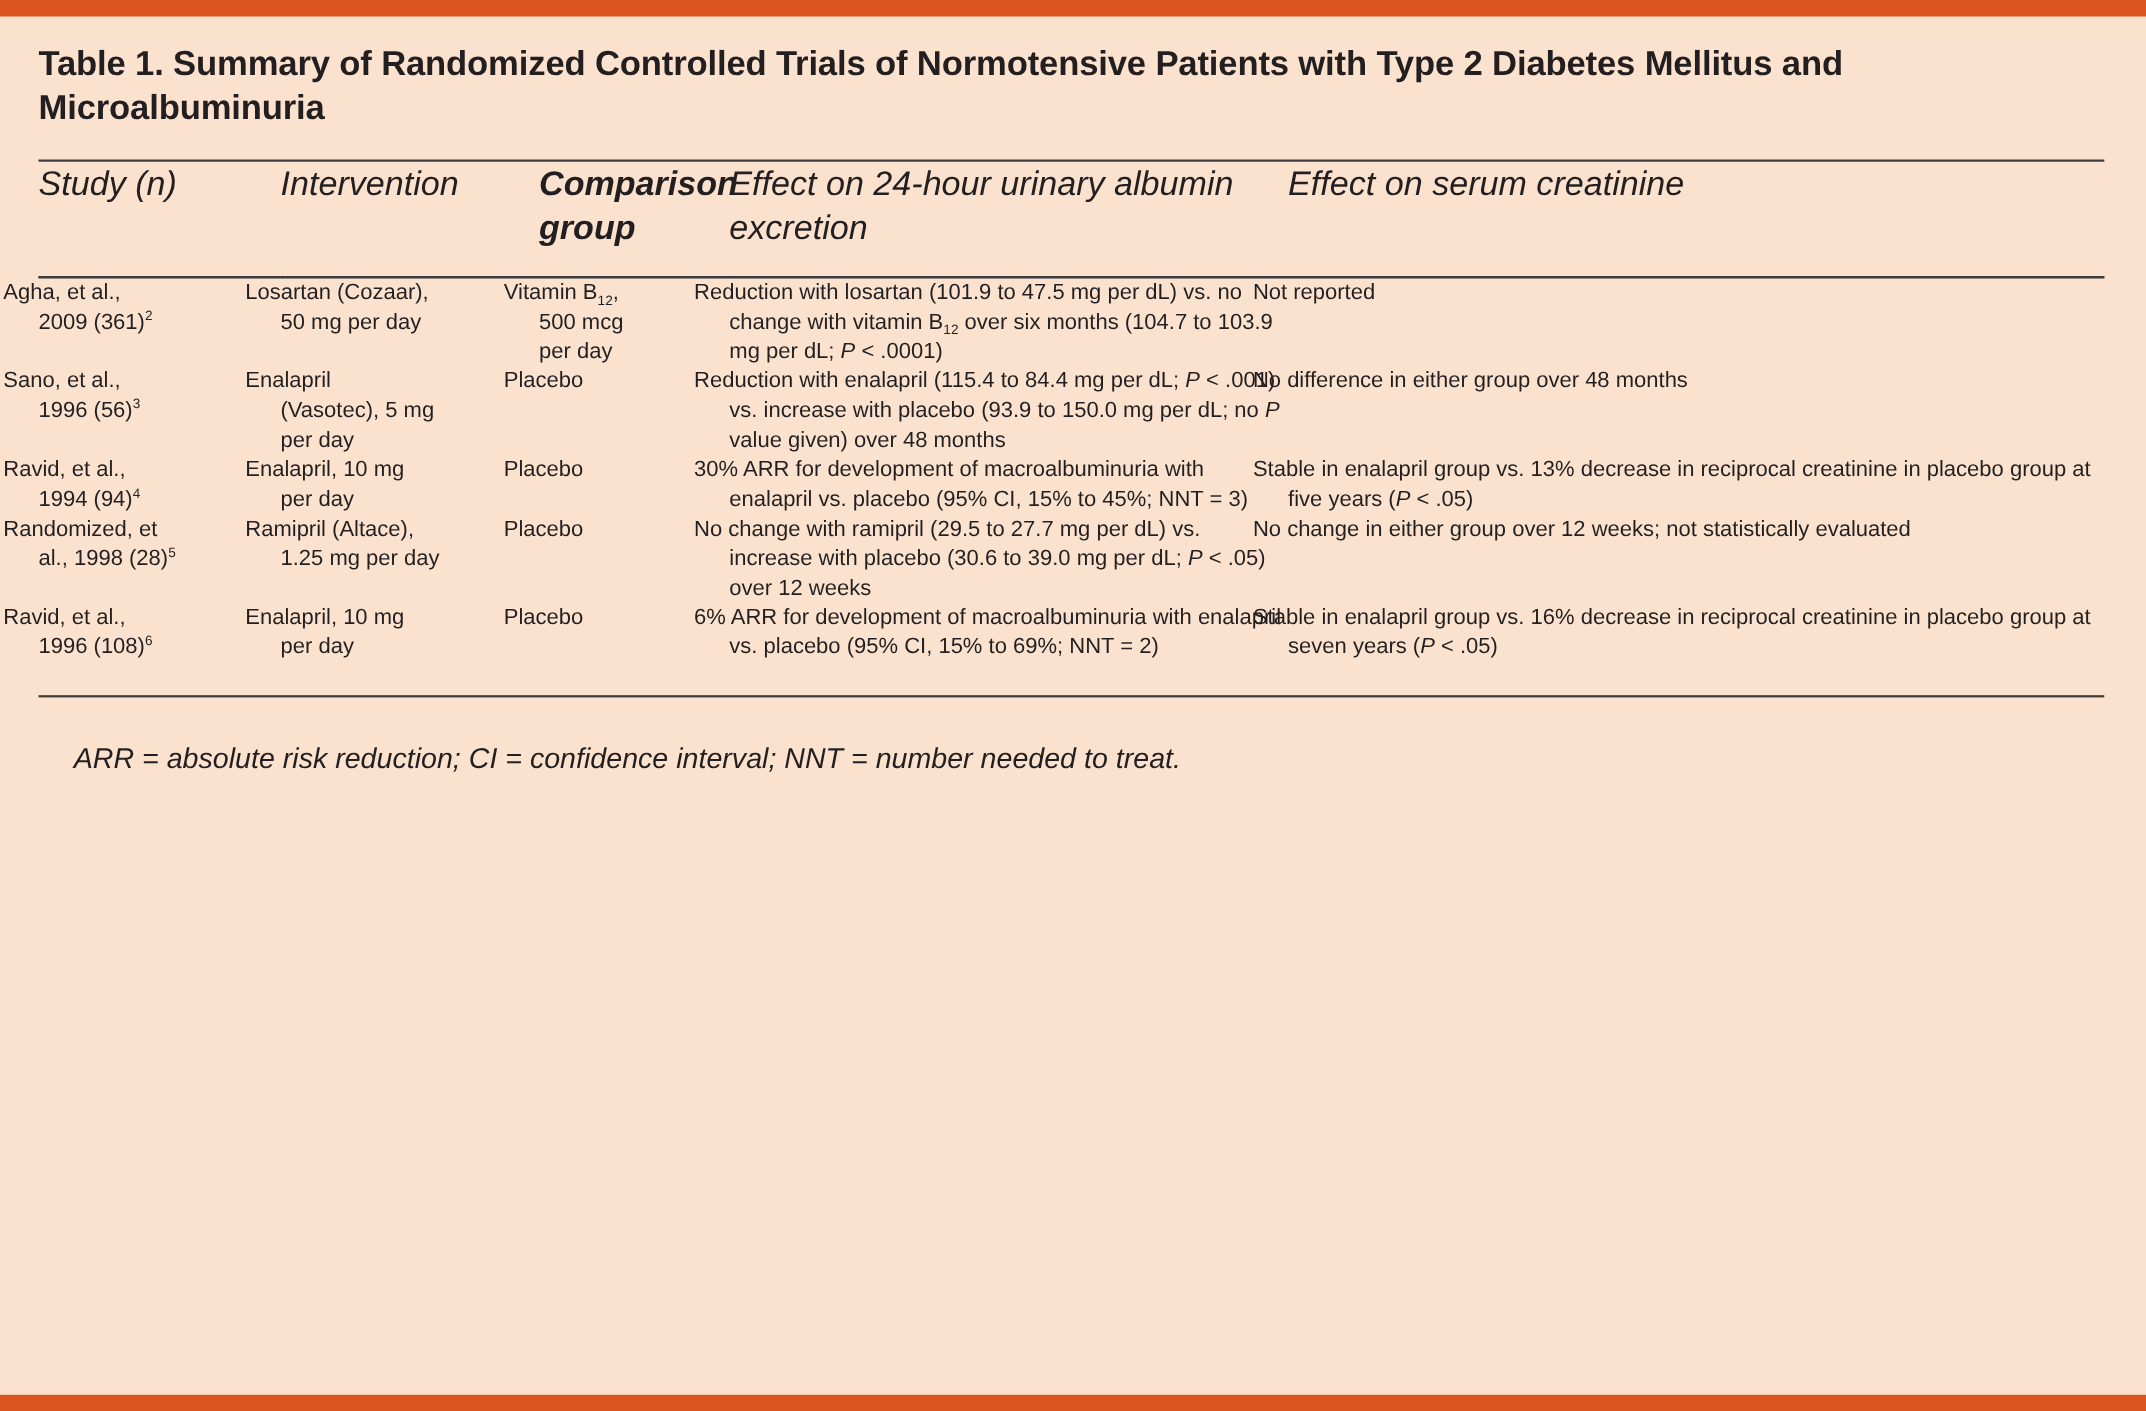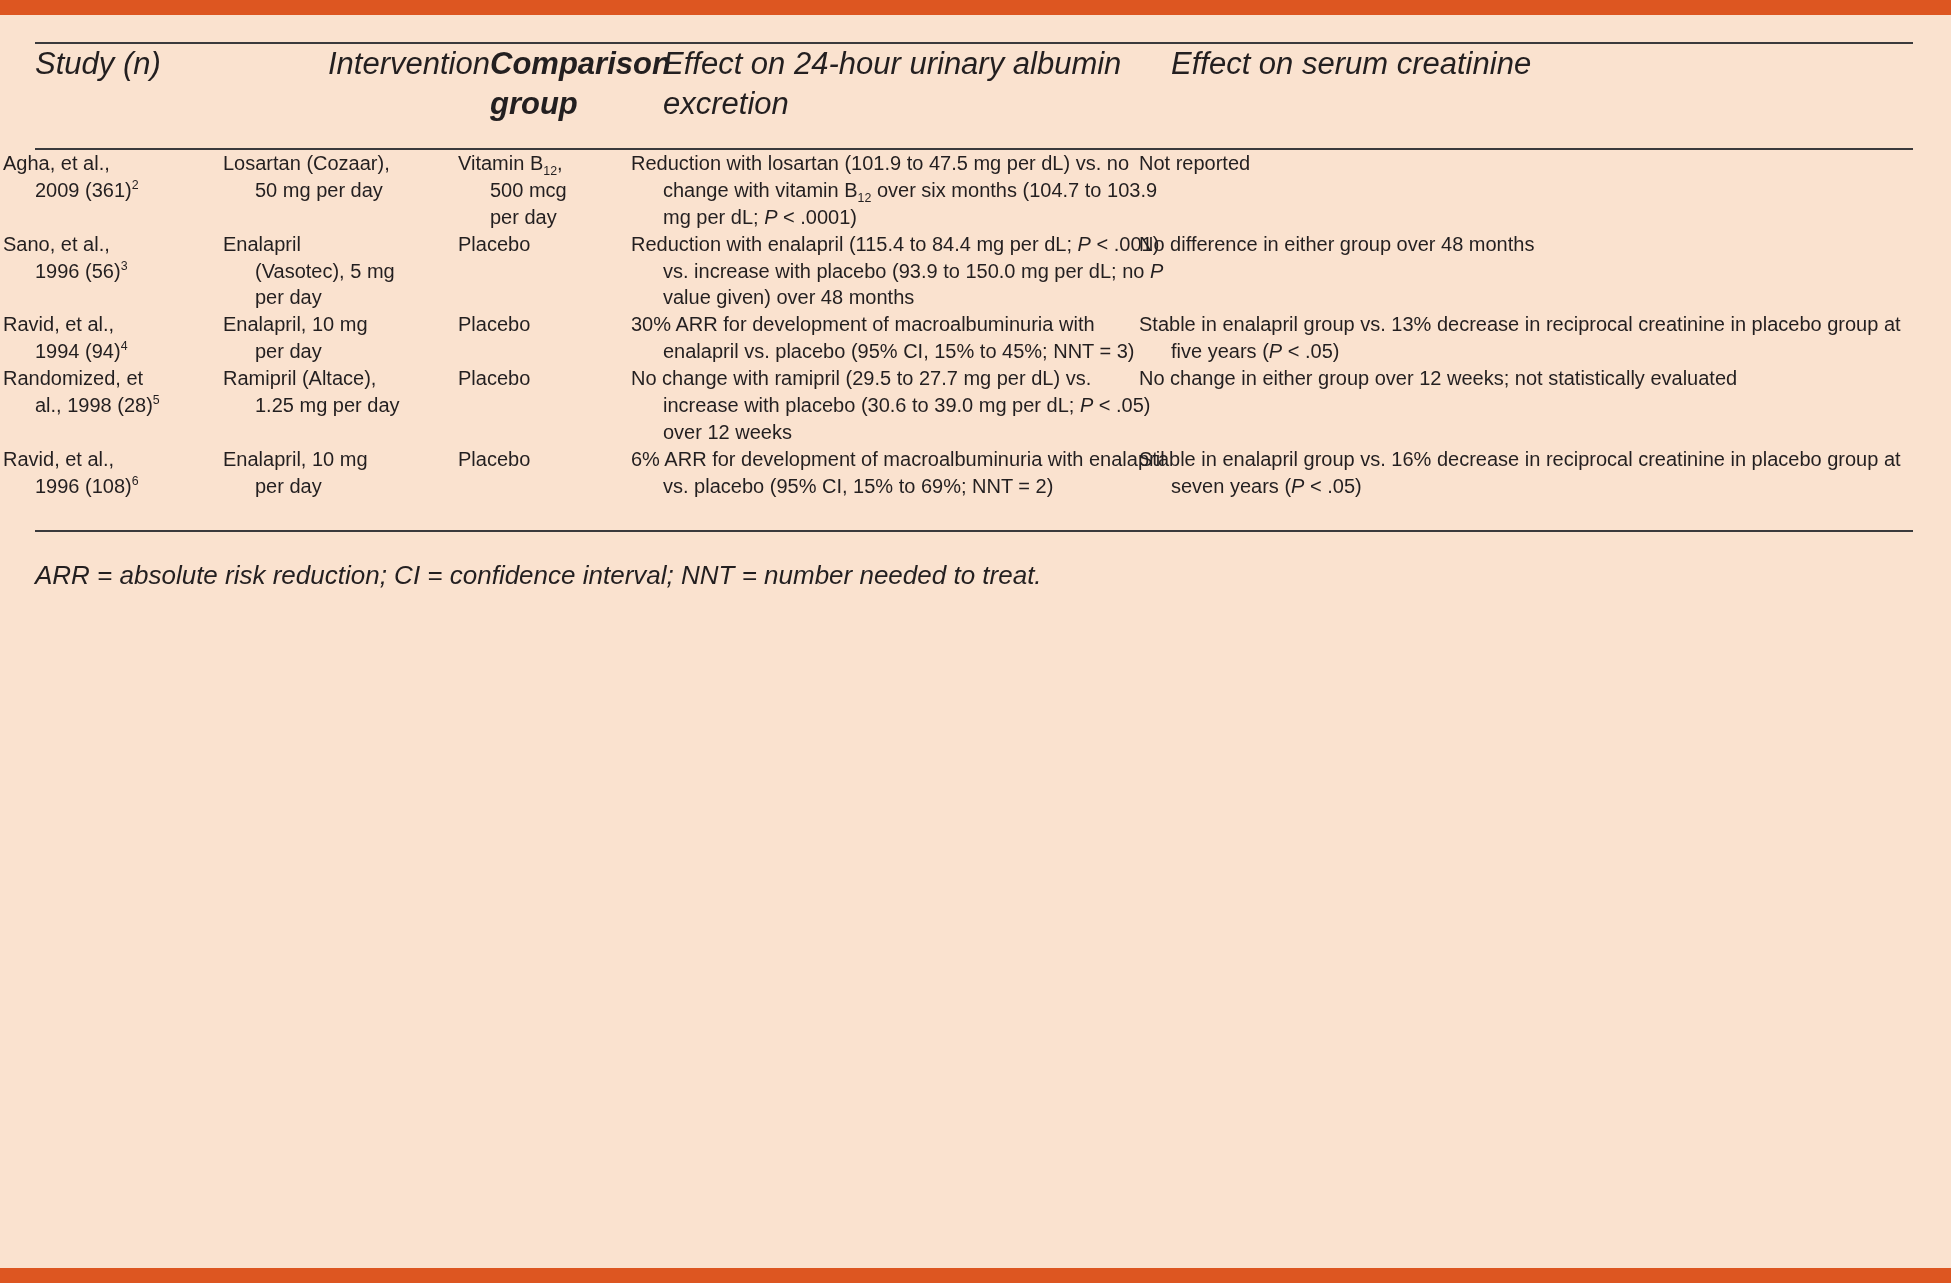--- a/index.html
+++ b/index.html
@@ -98,51 +98,53 @@
     text-indent: -32px;
   }
   sup { font-size: 0.62em; vertical-align: super; line-height: 0; }
   sub { font-size: 0.62em; vertical-align: sub; line-height: 0; }
   i.pv { font-style: italic; }
 
   .footnotes {
     font-style: italic;
     font-size: 26px;
     line-height: 1.35;
-    padding-top: 26px;
+    padding-top: 38px;
     width: 1878px;
+    margin-left: 32px;
   }
   .footnotes .fn2 { padding-top: 28px; }
 </style>
 </head>
 <body style="background: rgb(250, 226, 207);">
 
 <div class="page" style="background: rgb(250, 226, 207);">
 
   <div class="bar-top" style="background: rgb(221, 86, 33);"></div>
   <div class="bar-bottom" style="background: rgb(221, 86, 33);"></div>
 
   <div class="content">
 
+    <div class="table-title">Table 1. Summary of Randomized Controlled Trials of Normotensive Patients with Type 2 Diabetes Mellitus and Microalbuminuria</div>
 
     <div class="rule rule-title" style="border-top-color: rgb(58, 58, 60);"></div>
 
     <table class="tbl">
       <colgroup>
         <col class="c-study">
         <col class="c-interv">
         <col class="c-comp">
         <col class="c-eff1">
         <col class="c-eff2">
       </colgroup>
 
       <thead>
         <tr class="hdr-row">
           <th style="border-bottom: 2.5px solid rgb(58, 58, 60);"><span>Study (n)</span></th>
-          <th style="border-bottom: 2.5px solid rgb(58, 58, 60); text-align: right;"><span>Intervention</span></th>
+          <th style="border-bottom: 2.5px solid rgb(58, 58, 60);"><span>Intervention</span></th>
           <th style="border-bottom: 2.5px solid rgb(58, 58, 60); font-weight: bold;">
             <span>Comparison</span><br>
             <span>group</span>
           </th>
           <th style="border-bottom: 2.5px solid rgb(58, 58, 60);">
             <span>Effect on 24-hour urinary albumin</span><br>
             <span>excretion</span>
           </th>
           <th style="border-bottom: 2.5px solid rgb(58, 58, 60);"><span>Effect on serum creatinine</span></th>
         </tr>

